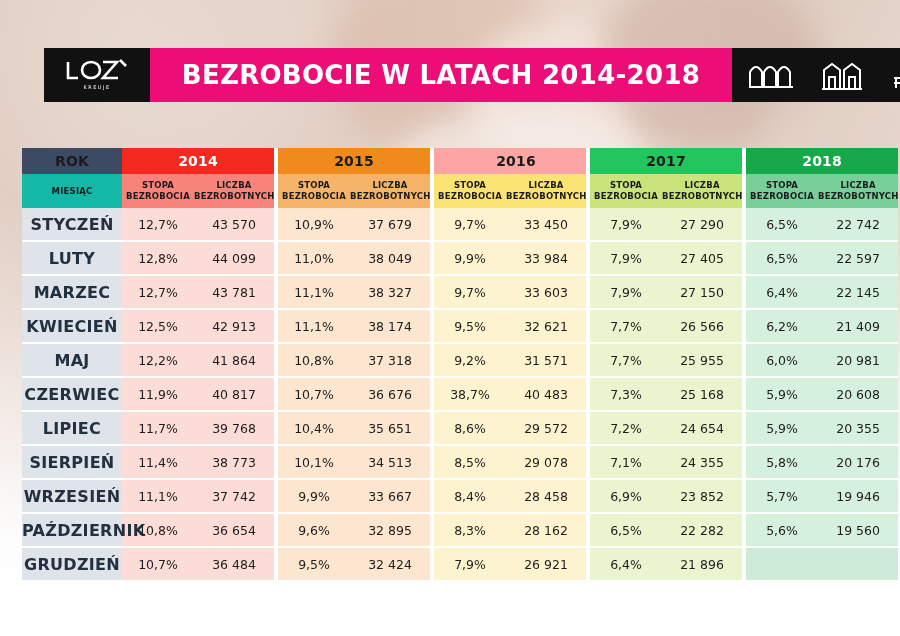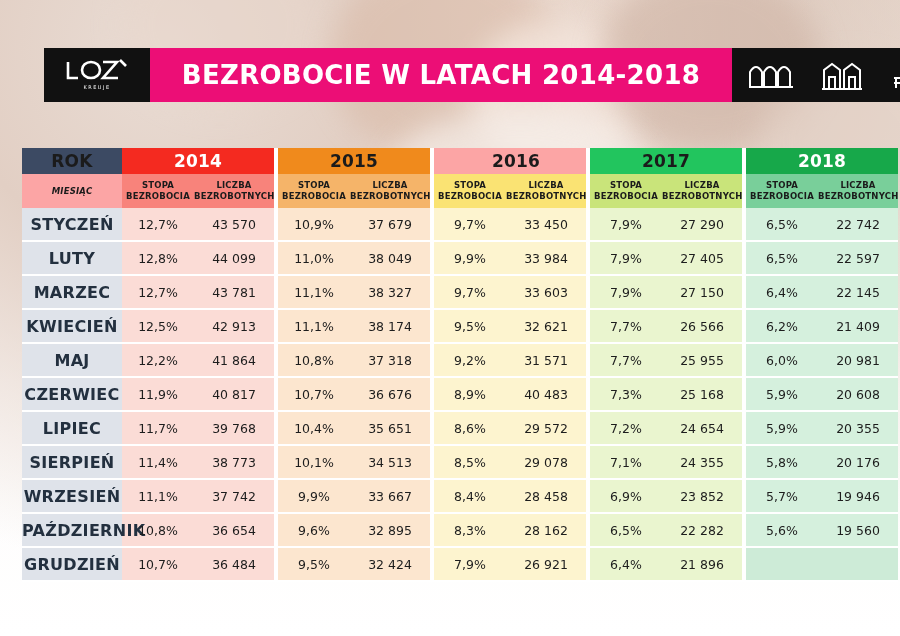--- a/index.html
+++ b/index.html
@@ -95,21 +95,21 @@
     table-layout: fixed;
   }
   td, th {
     padding: 0;
     margin: 0;
   }
 
   
   .row-year th {
     height: 26px;
-    font-size: 17px;
+    font-size: 14px;
     font-weight: bold;
     color: #1b1b1b;
     text-align: center;
     font-family: "DejaVu Sans", sans-serif;
     letter-spacing: .2px;
   }
   .lbl-rok {
     background: #3c4a63;
     color: #ffffff;
     font-size: 13px;
@@ -128,25 +128,24 @@
     height: 34px;
     font-size: 8.5px;
     font-weight: bold;
     line-height: 1.25;
     text-align: center;
     color: #1b1b1b;
     font-family: "DejaVu Sans", sans-serif;
     letter-spacing: .2px;
   }
   .lbl-miesiac {
-    background: #fca5a5;
+    background: #14b8a6;
     color: #ffffff;
     font-size: 11px;
     letter-spacing: .6px;
-    font-style: italic;
   }
   .s2014 { background: #f8837b; }
   .s2015 { background: #f5b469; }
   .s2016 { background: #fae373; }
   .s2017 { background: #c9e47a; }
   .s2018 { background: #79cf9a; }
 
   
   tbody td {
     height: 32px;
@@ -373,21 +372,21 @@
           <td class="c2018">20 981</td>
         </tr>
         <tr>
           <td class="month">CZERWIEC</td>
           <td class="c2014">11,9%</td>
           <td class="c2014">40 817</td>
           <td class="sep"></td>
           <td class="c2015">10,7%</td>
           <td class="c2015">36 676</td>
           <td class="sep"></td>
-          <td class="c2016">8,9%</td>
+          <td class="c2016">38,7%</td>
           <td class="c2016">40 483</td>
           <td class="sep"></td>
           <td class="c2017">7,3%</td>
           <td class="c2017">25 168</td>
           <td class="sep"></td>
           <td class="c2018">5,9%</td>
           <td class="c2018">20 608</td>
         </tr>
         <tr>
           <td class="month">LIPIEC</td>

